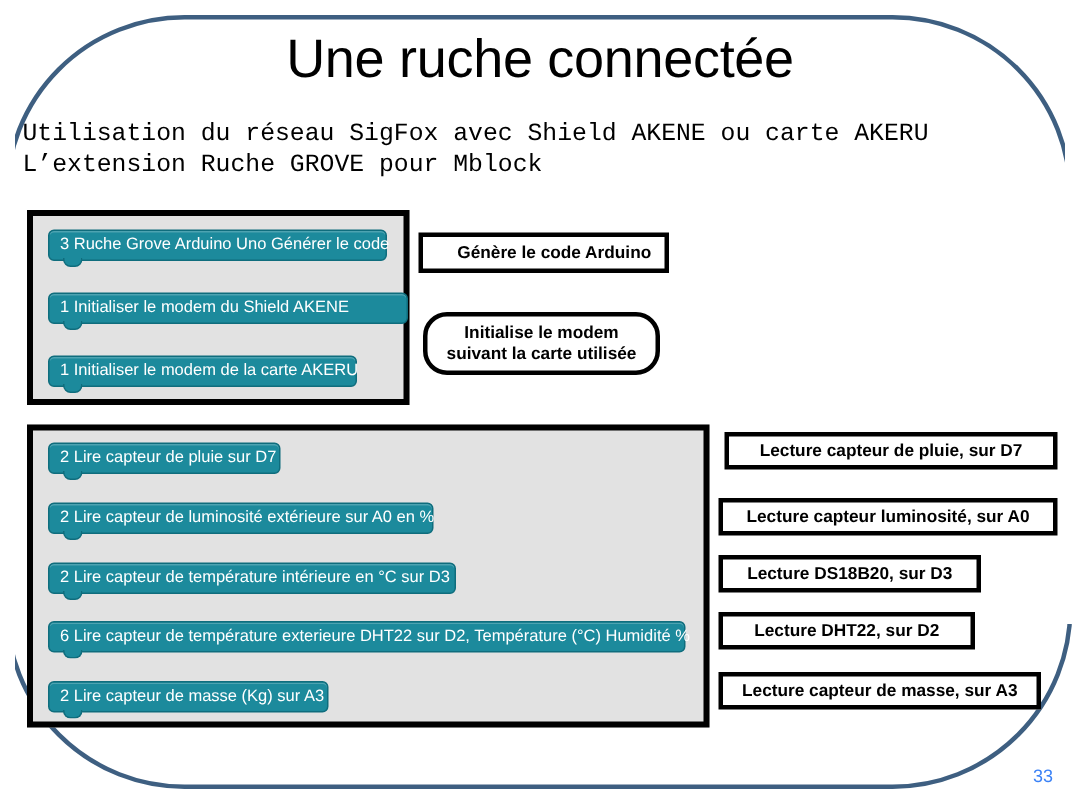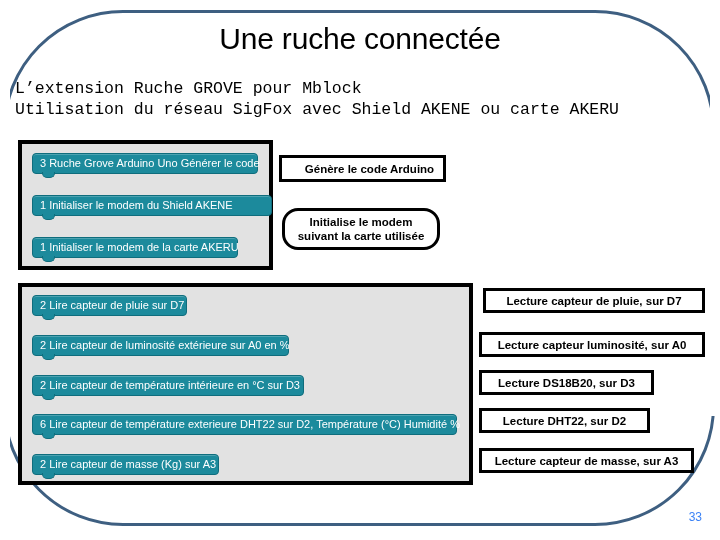--- a/index.html
+++ b/index.html
@@ -43,21 +43,21 @@
   .mask-left  { left: 0;   top: 86px;  width: 10px;  height: 370px; }
   .mask-right { right: 0;  top: 86px;  width: 10px;  height: 330px; }
 
   
   .title {
     position: absolute;
     left: 0;
     top: 20px;
     width: 720px;
     text-align: center;
-    font-size: 30px;
+    font-size: 36px;
     line-height: 38px;
     color: #000000;
     font-family: "Liberation Sans", sans-serif;
     letter-spacing: -0.2px;
     white-space: nowrap;
   }
 
   
   .subtitle {
     position: absolute;
@@ -148,22 +148,22 @@
 
 <div id="slide">
 
   <div class="frame"></div>
   <div class="mask mask-left"></div>
   <div class="mask mask-right"></div>
 
   <div class="title">Une ruche connectée</div>
 
   <div class="subtitle">
+    <div>Utilisation du réseau SigFox avec Shield AKENE ou carte AKERU</div>
     <div>L’extension Ruche GROVE pour Mblock</div>
-    <div>Utilisation du réseau SigFox avec Shield AKENE ou carte AKERU</div>
   </div>
 
   <div class="panel" id="panel-init"></div>
   <div class="panel" id="panel-sense"></div>
 
   <div id="blocks-layer">
       <div class="block" style="left: 32px; top: 153px; width: 226px;">3 Ruche Grove Arduino Uno   Générer le code</div>
       <div class="block" style="left: 32px; top: 195px; width: 240px;">1 Initialiser le modem du Shield AKENE</div>
       <div class="block" style="left: 32px; top: 237px; width: 206px;">1 Initialiser le modem de la carte AKERU</div>
       <div class="block" style="left: 32px; top: 295px; width: 155px;">2 Lire capteur de pluie sur D7</div>

